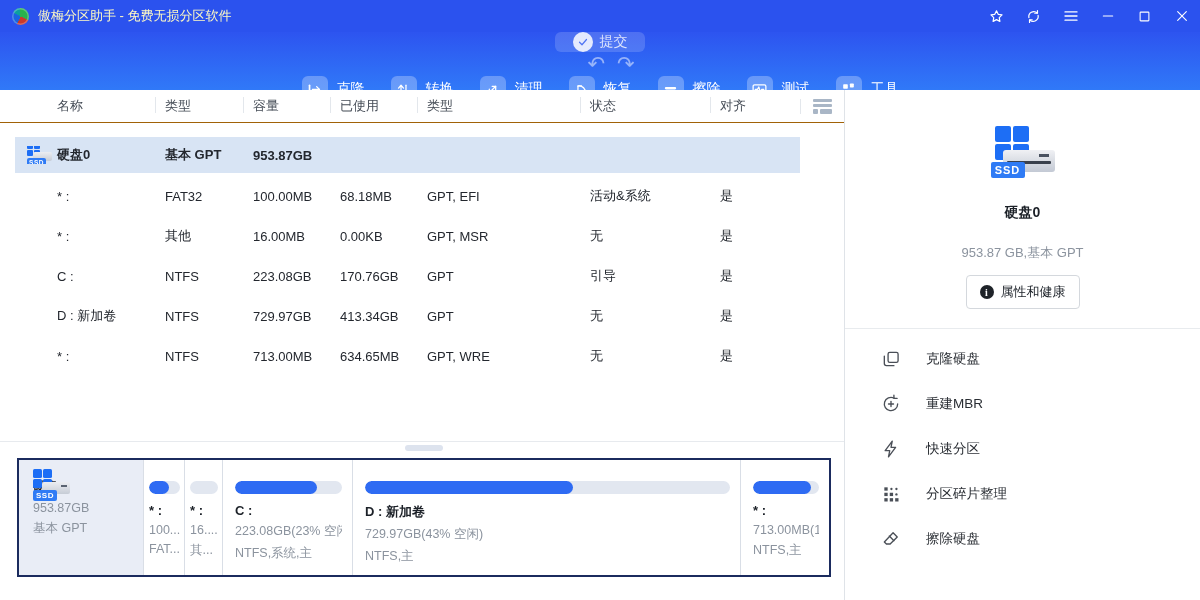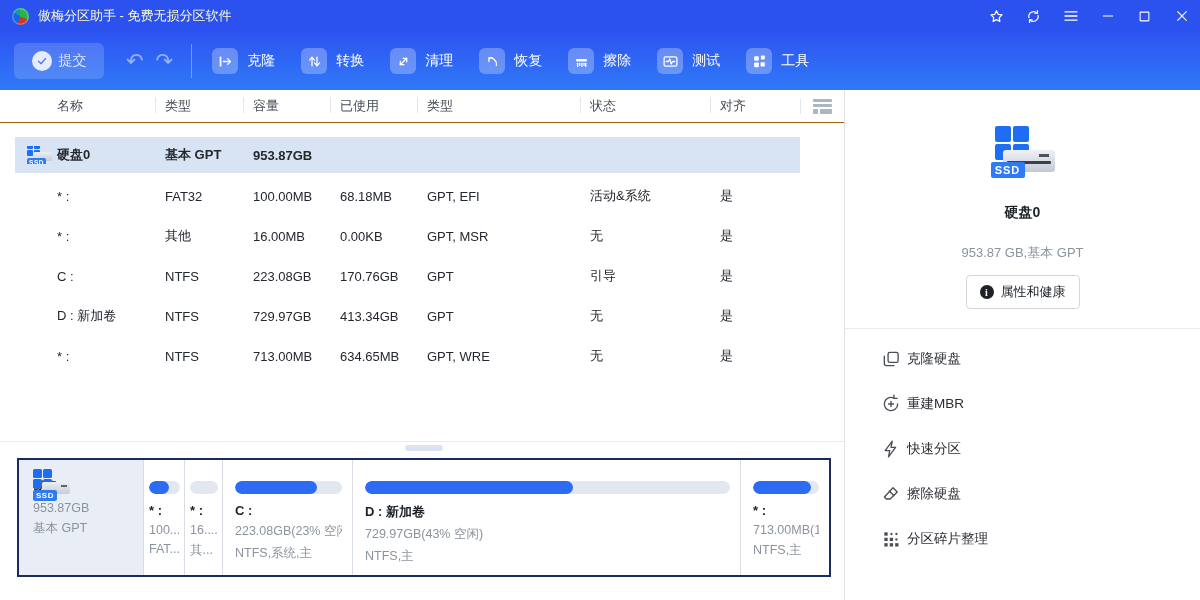--- a/index.html
+++ b/index.html
@@ -10,21 +10,21 @@
   .titlebar { height:32px; background:#2b52ee; display:flex; align-items:center; color:#fef9c3; padding-left:12px; }
   .app-logo { width:17px; height:17px; border-radius:50%;
     background:conic-gradient(#2ab24b 0 115deg,#c9392c 115deg 205deg,#1a63e0 205deg 300deg,#0c9f9f 300deg 360deg);
     box-shadow:inset 0 0 0 1.5px rgba(255,255,255,.25); }
   .app-title { margin-left:9px; font-size:13px; }
   .win-controls { margin-left:auto; display:flex; height:100%; }
   .win-btn { width:37px; height:100%; display:flex; align-items:center; justify-content:center; cursor:default; }
   .win-btn svg { stroke:#fff; fill:none; stroke-width:1.7; stroke-linecap:round; stroke-linejoin:round; }
 
   
-  .toolbar { height:58px; background:linear-gradient(180deg,#2d54f0,#3079f8); display:flex; align-items:center; padding:0 14px; color:#fff; }
+  .toolbar { height:58px; background:linear-gradient(180deg,#2d54f0,#3079f8); display:flex; align-items:center; padding:0 14px; color:#fff;flex-direction:column; }
   .submit-btn { width:90px; height:36px; border-radius:6px; background:rgba(255,255,255,.16); display:flex; align-items:center; justify-content:center; gap:7px; color:rgba(255,255,255,.8); font-size:14px; }
   .submit-check { width:20px; height:20px; border-radius:50%; background:rgba(255,255,255,.85); display:flex; align-items:center; justify-content:center; }
   .submit-check svg { stroke:#4f74f3; fill:none; stroke-width:2.4; stroke-linecap:round; stroke-linejoin:round; }
   .undo-redo { display:flex; gap:12px; margin-left:22px; color:rgba(255,255,255,.5); font-size:21px; font-family:"DejaVu Sans",sans-serif; }
   .tb-divider { width:1px; height:34px; background:rgba(255,255,255,.35); margin:0 20px 0 18px; }
   .tool-group { display:flex; align-items:center; gap:26px; }
   .tool-btn { display:flex; align-items:center; gap:9px; font-size:14px; cursor:default; }
   .tool-chip { width:26px; height:26px; border-radius:6px; background:rgba(255,255,255,.28); display:flex; align-items:center; justify-content:center; }
   .tool-chip svg { stroke:#fff; fill:none; stroke-width:1.8; stroke-linecap:round; stroke-linejoin:round; }
 
@@ -86,21 +86,21 @@
   .ssd-lg .drive::before { content:''; position:absolute; left:4px; right:4px; top:11px; height:3px; background:#3a414d; border-radius:1px; }
   .ssd-lg .drive::after { content:''; position:absolute; right:6px; top:4px; width:10px; height:3px; background:#4a5260; }
   .ssd-lg .badge { position:absolute; left:4px; top:36px; width:34px; height:16px; background:#2f7bf5; color:#fff; border-radius:2px; font-size:11px; font-weight:bold; display:flex; align-items:center; justify-content:center; letter-spacing:1px; }
 
   .sb-disk-name { margin-top:16px; font-size:14px; font-weight:bold; color:#1c2128; }
   .sb-disk-info { margin-top:22px; font-size:13px; color:#8b939e; }
   .props-btn { margin-top:13px; display:inline-flex; align-items:center; gap:7px; padding:7px 13px; border:1px solid #d4d8dd; border-radius:4px; background:#fff; font-size:13px; color:#1c2128; }
   .info-dot { width:14px; height:14px; border-radius:50%; background:#1f2329; color:#fff; font-size:10px; font-weight:bold; display:flex; align-items:center; justify-content:center; font-family:"Liberation Serif",serif; }
   .sb-divider { margin-top:19px; width:100%; height:1px; background:#e8ebee; }
   .sb-actions { width:100%; padding-top:7px; }
-  .sb-action { height:45px; display:flex; align-items:center; padding-left:36px; gap:6px; color:#2a2e34; font-size:13.5px; cursor:default; }
+  .sb-action { height:45px; display:flex; align-items:center; padding-left:36px; gap:25px; color:#2a2e34; font-size:13.5px; cursor:default; }
   .sb-action svg { stroke:#4a4f57; fill:none; stroke-width:1.6; stroke-linecap:round; stroke-linejoin:round; flex:none; }
 </style>
 </head>
 <body>
 
 <div class="titlebar">
   <div class="app-logo"></div>
   <div class="app-title">傲梅分区助手 - 免费无损分区软件</div>
   <div class="win-controls">
     <div class="win-btn">
@@ -413,34 +413,34 @@
         <span>重建MBR</span>
       </div>
       <div class="sb-action">
         <svg width="20" height="20" viewBox="0 0 24 24">
             <path d="M13.5 2.5L5 14h5.5l-1.5 7.5L17.5 10H12l1.5-7.5z"></path>
           </svg>
         <span>快速分区</span>
       </div>
       <div class="sb-action">
         <svg width="20" height="20" viewBox="0 0 24 24">
-            <path d="M14.5 4.5l5 5L11 18H6.5l-2.5-2.5 10.5-11z"></path>
-            <line x1="10" y1="8.5" x2="15.5" y2="14"></line>
-          </svg>
-        <span>擦除硬盘</span>
-      </div>
-      <div class="sb-action">
-        <svg width="20" height="20" viewBox="0 0 24 24">
           <rect x="4" y="4" width="4" height="4" fill="#4a4f57" stroke="none"></rect>
             <circle cx="12.5" cy="6" r="1.4" fill="#4a4f57" stroke="none"></circle>
             <circle cx="18.5" cy="6" r="1.4" fill="#4a4f57" stroke="none"></circle>
           <rect x="4" y="10.5" width="4" height="4" fill="#4a4f57" stroke="none"></rect>
             <rect x="10.5" y="10.5" width="4" height="4" fill="#4a4f57" stroke="none"></rect>
             <circle cx="18.5" cy="12.5" r="1.4" fill="#4a4f57" stroke="none"></circle>
           <rect x="4" y="17" width="4" height="4" fill="#4a4f57" stroke="none"></rect>
             <rect x="10.5" y="17" width="4" height="4" fill="#4a4f57" stroke="none"></rect>
             <rect x="17" y="17" width="4" height="4" fill="#4a4f57" stroke="none"></rect>
         </svg>
         <span>分区碎片整理</span>
       </div>
+      <div class="sb-action">
+        <svg width="20" height="20" viewBox="0 0 24 24">
+            <path d="M14.5 4.5l5 5L11 18H6.5l-2.5-2.5 10.5-11z"></path>
+            <line x1="10" y1="8.5" x2="15.5" y2="14"></line>
+          </svg>
+        <span>擦除硬盘</span>
+      </div>
     </div>
   </div>
 </div>
 
 </body></html>

